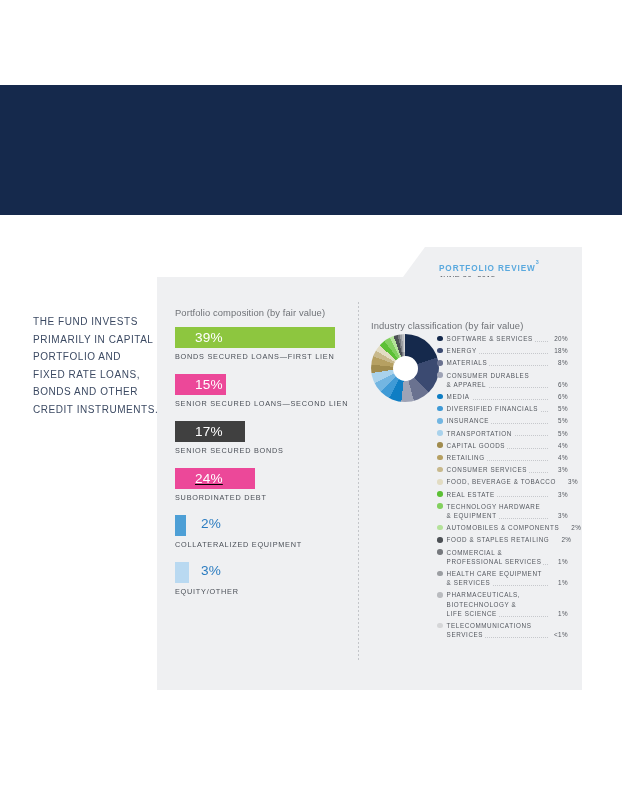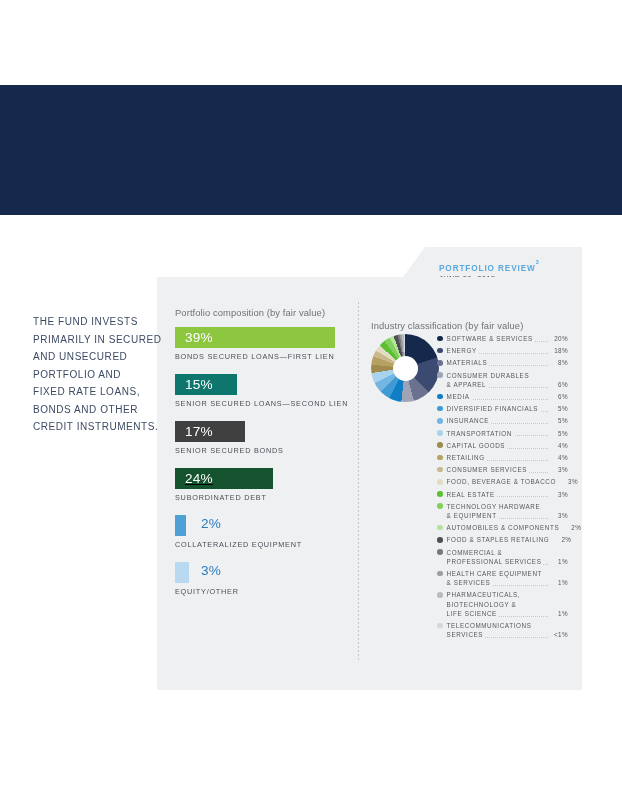--- a/index.html
+++ b/index.html
@@ -62,21 +62,21 @@
     background-size:1px 4px;
   }
 
   
   .bar-block{position:absolute;left:175px;}
   .bar{
     height:21px;display:flex;align-items:center;
     box-sizing:border-box;
   }
   .bar .val{
-    font-size:13.6px;color:#ffffff;padding-left:10px;letter-spacing:0.2px;
+    font-size:13.6px;color:#ffffff;padding-left:20px;letter-spacing:0.2px;
     font-weight:400;line-height:1;
   }
   .bar.small{display:block;}
   .bar.small .val{
     position:absolute;left:26px;top:2px;color:#2b7cc0;padding-left:0;
   }
   .bar-label{
     font-size:7.3px;letter-spacing:0.75px;color:#4a4f57;
     margin-top:4px;margin-bottom:13px;white-space:nowrap;
   }
@@ -130,52 +130,51 @@
   <div class="tab-title">
     <span>PORTFOLIO REVIEW</span><sup>3</sup>
   </div>
   <div class="tab-date">JUNE 30, 2015</div>
 
   <div class="panel"></div>
   <div class="divider"></div>
 
   <div class="sidequote" id="sidequote">
       <div>THE FUND INVESTS</div>
-      <div>PRIMARILY IN SECURED</div>
-      <div>AND UNSECURED</div>
+      <div>PRIMARILY IN CAPITAL</div>
       <div>PORTFOLIO AND</div>
       <div>FIXED RATE LOANS,</div>
       <div>BONDS AND OTHER</div>
       <div>CREDIT INSTRUMENTS.</div>
     </div>
 
   <div class="sec-head" id="head-left">Portfolio composition (by fair value)</div>
   <div class="sec-head" id="head-right">Industry classification (by fair value)</div>
 
   <div class="bar-block" id="bar-block" style="top:327px;">
       <div class="bar-wrap">
         <div class="bar" style="width: 160px; background: rgb(141, 198, 63);">
           <span class="val">39%</span>
         </div>
         <div class="bar-label">BONDS SECURED LOANS—FIRST LIEN</div>
       </div>
       <div class="bar-wrap">
-        <div class="bar" style="width: 62px; background: #0f766e;">
+        <div class="bar" style="width: 51px; background: #ec4899;">
           <span class="val">15%</span>
         </div>
         <div class="bar-label">SENIOR SECURED LOANS—SECOND LIEN</div>
       </div>
       <div class="bar-wrap">
         <div class="bar" style="width: 70px; background: #404040;">
           <span class="val">17%</span>
         </div>
         <div class="bar-label">SENIOR SECURED BONDS</div>
       </div>
       <div class="bar-wrap">
-        <div class="bar" style="width: 98px; background: #14532d; text-decoration: underline;">
+        <div class="bar" style="width: 80px; background: #ec4899; text-decoration: underline;">
           <span class="val">24%</span>
         </div>
         <div class="bar-label">SUBORDINATED DEBT</div>
       </div>
       <div class="bar-wrap">
         <div class="bar small" style="width: 11px; background: rgb(77, 159, 214);">
           <span class="val">2%</span>
         </div>
         <div class="bar-label">COLLATERALIZED EQUIPMENT</div>
       </div>

